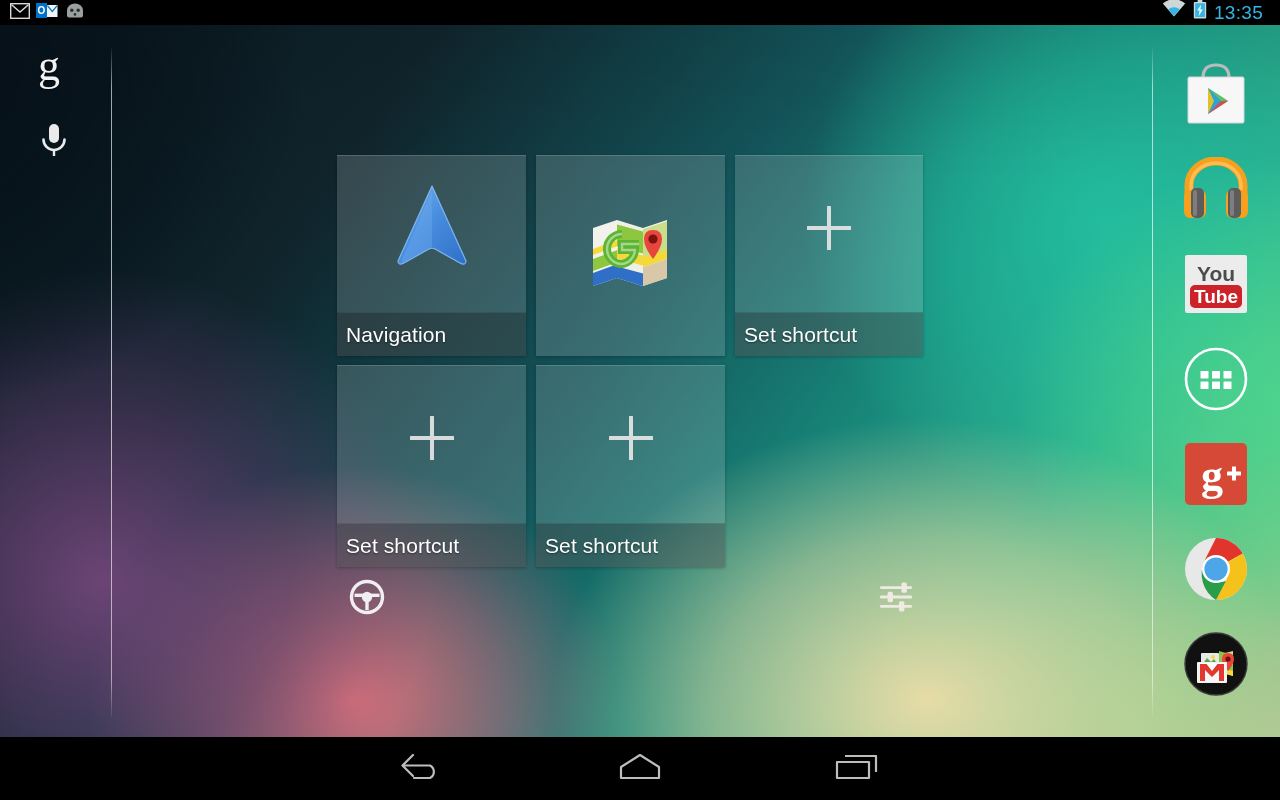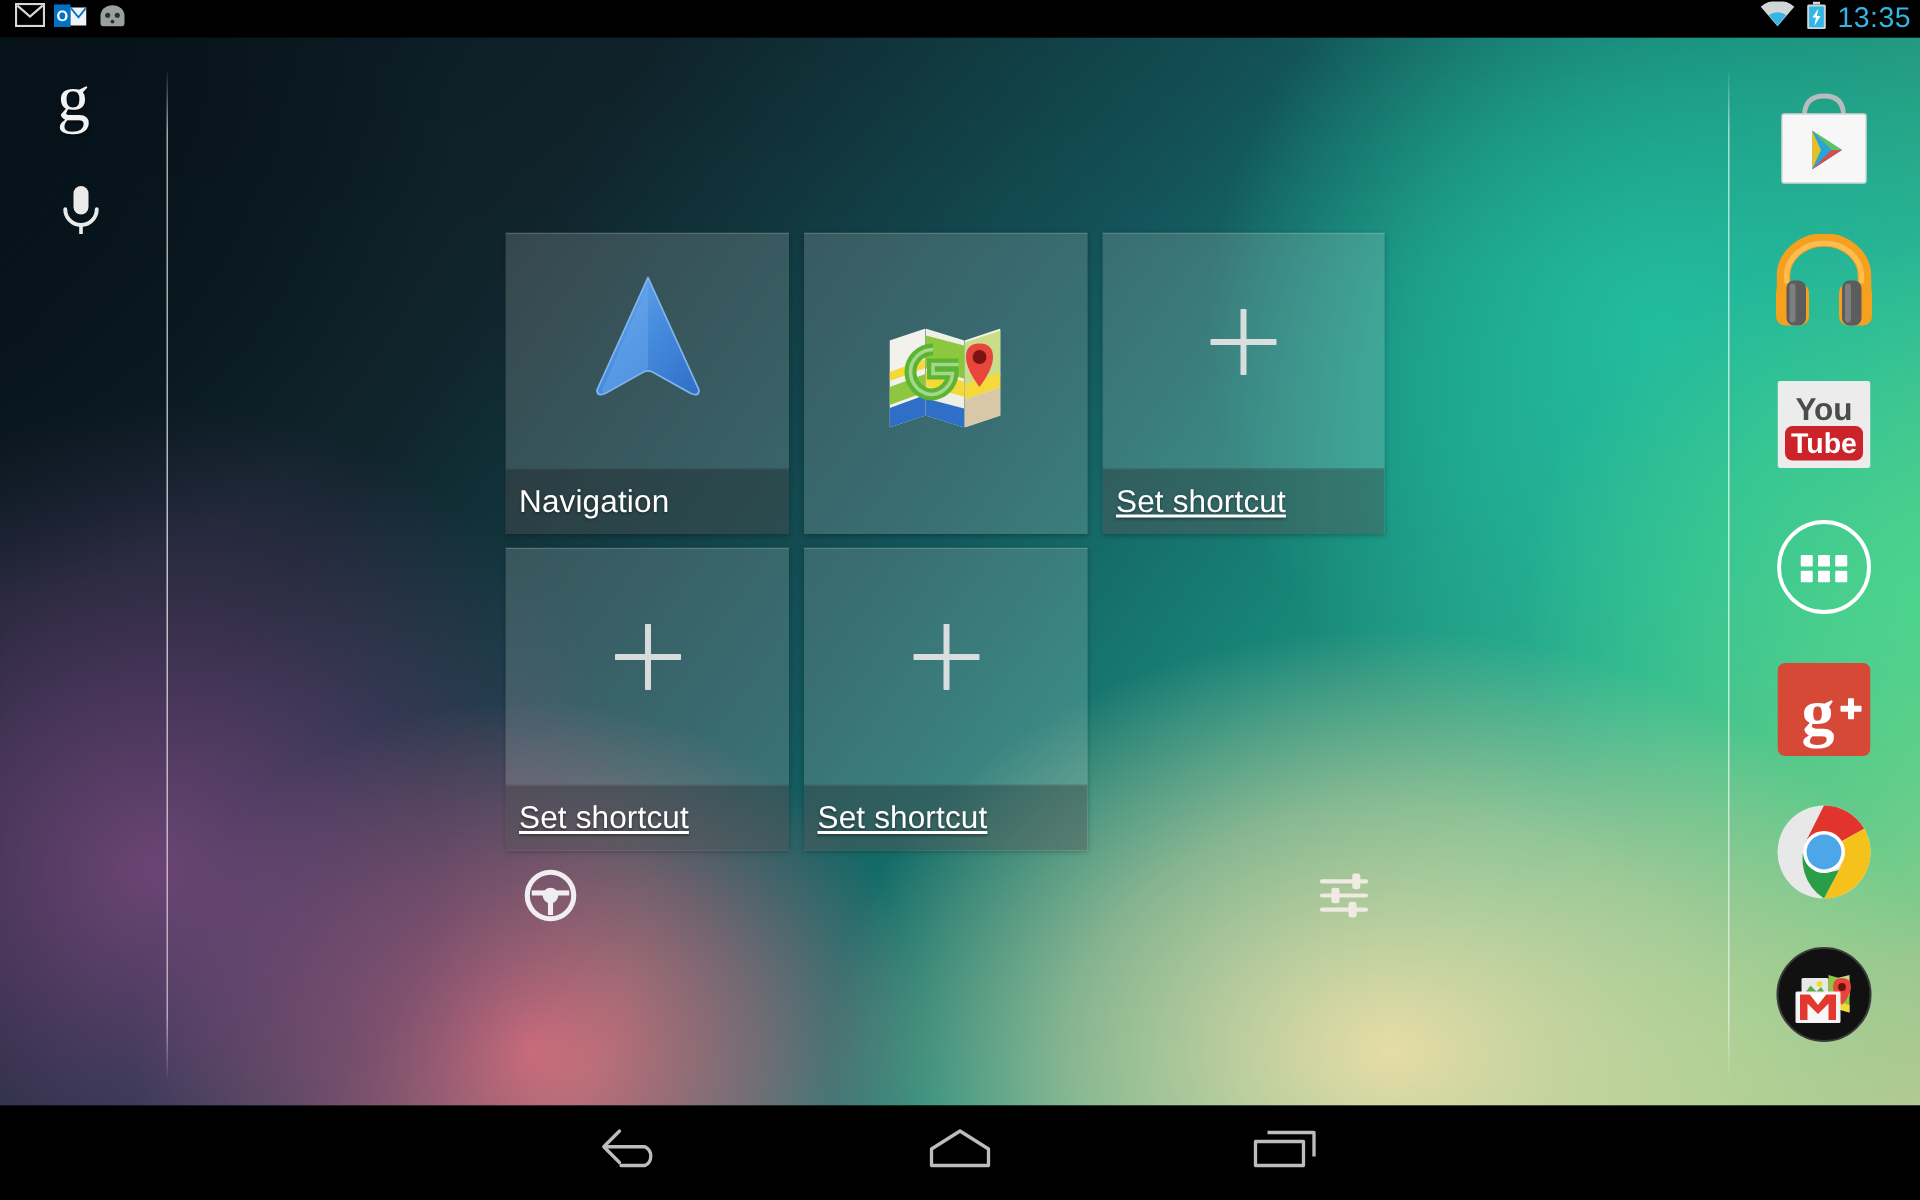--- a/index.html
+++ b/index.html
@@ -55,21 +55,21 @@
     background:linear-gradient(180deg, rgba(0,0,0,0.30) 0%, rgba(0,0,0,0.06) 14%, rgba(0,0,0,0) 30%);
   }
 
   
   #statusbar {
     position:absolute; left:0; top:0; width:1280px; height:25px;
     background:#000; display:flex; align-items:center;
     z-index:40;
   }
   #status-left { display:flex; align-items:center; gap:6px; padding-left:10px; }
-  #status-right { margin-left:auto; display:flex; align-items:center; gap:7px; padding-right:6px; }
+  #status-right { margin-left:auto; display:flex; gap:7px; padding-right:17px; }
   .sb-icon { display:block; }
   #clock {
     color:#33b5e5; font-size:19px; letter-spacing:0.3px;
     line-height:25px; font-family:"Liberation Sans", sans-serif;
   }
 
   
   #search-rail {
     position:absolute; left:0; top:25px; width:112px; height:712px;
     z-index:20;
@@ -115,21 +115,21 @@
     position:relative;
   }
   .card-label {
     height:44px; display:flex; align-items:center;
     padding-left:9px;
     background:rgba(20,22,26,0.34);
     color:#fff; font-size:21px; letter-spacing:0.1px;
     text-shadow:0 1px 2px rgba(0,0,0,0.45);
     border-top:1px solid rgba(255,255,255,0.07);
   }
-  .card.shortcut .card-label { background:rgba(25,22,28,0.30);text-decoration:underline; }
+  .card.shortcut .card-label { background:rgba(25,22,28,0.30); }
   .plus-icon { position:relative; width:44px; height:44px; opacity:0.92; }
   .plus-icon:before, .plus-icon:after {
     content:""; position:absolute; background:#e6e6e6; border-radius:0.5px;
   }
   .plus-icon:before { left:0; top:20px; width:44px; height:4px; }
   .plus-icon:after { left:20px; top:0; width:4px; height:44px; }
 
   
   #action-row { position:absolute; left:337px; top:578px; width:588px; height:40px; z-index:15; }
   #car-mode-btn { position:absolute; left:11px; top:0; width:38px; height:38px; }

